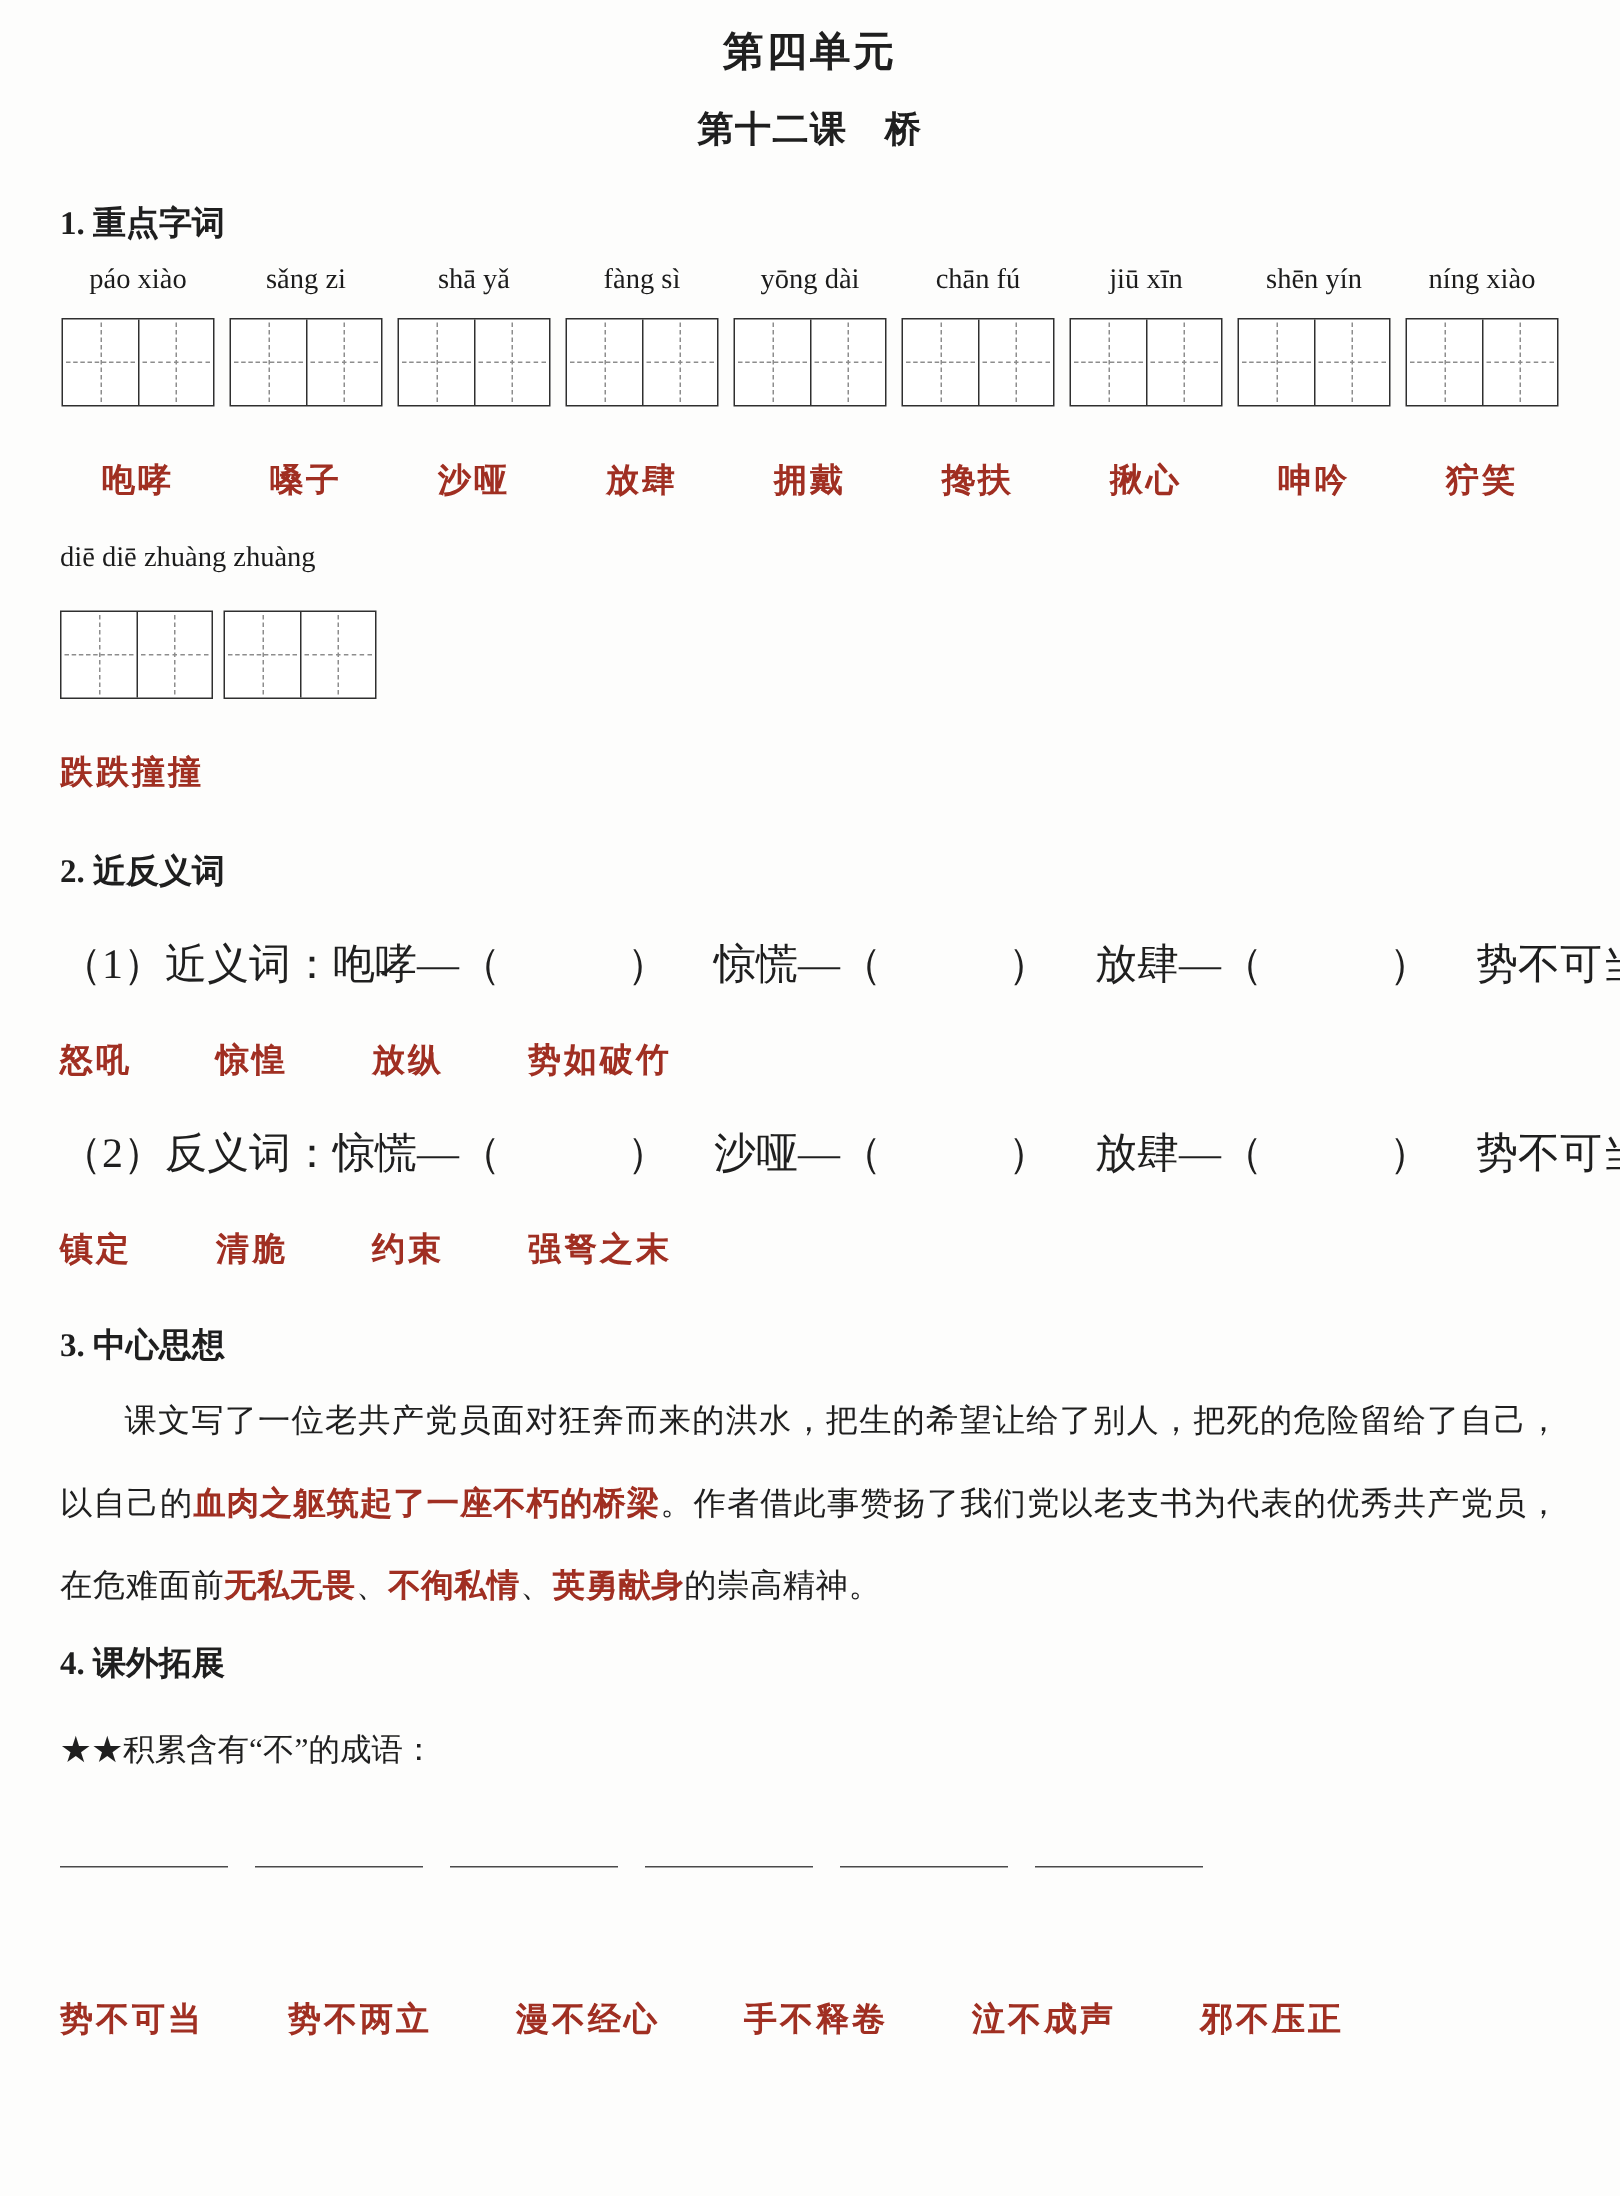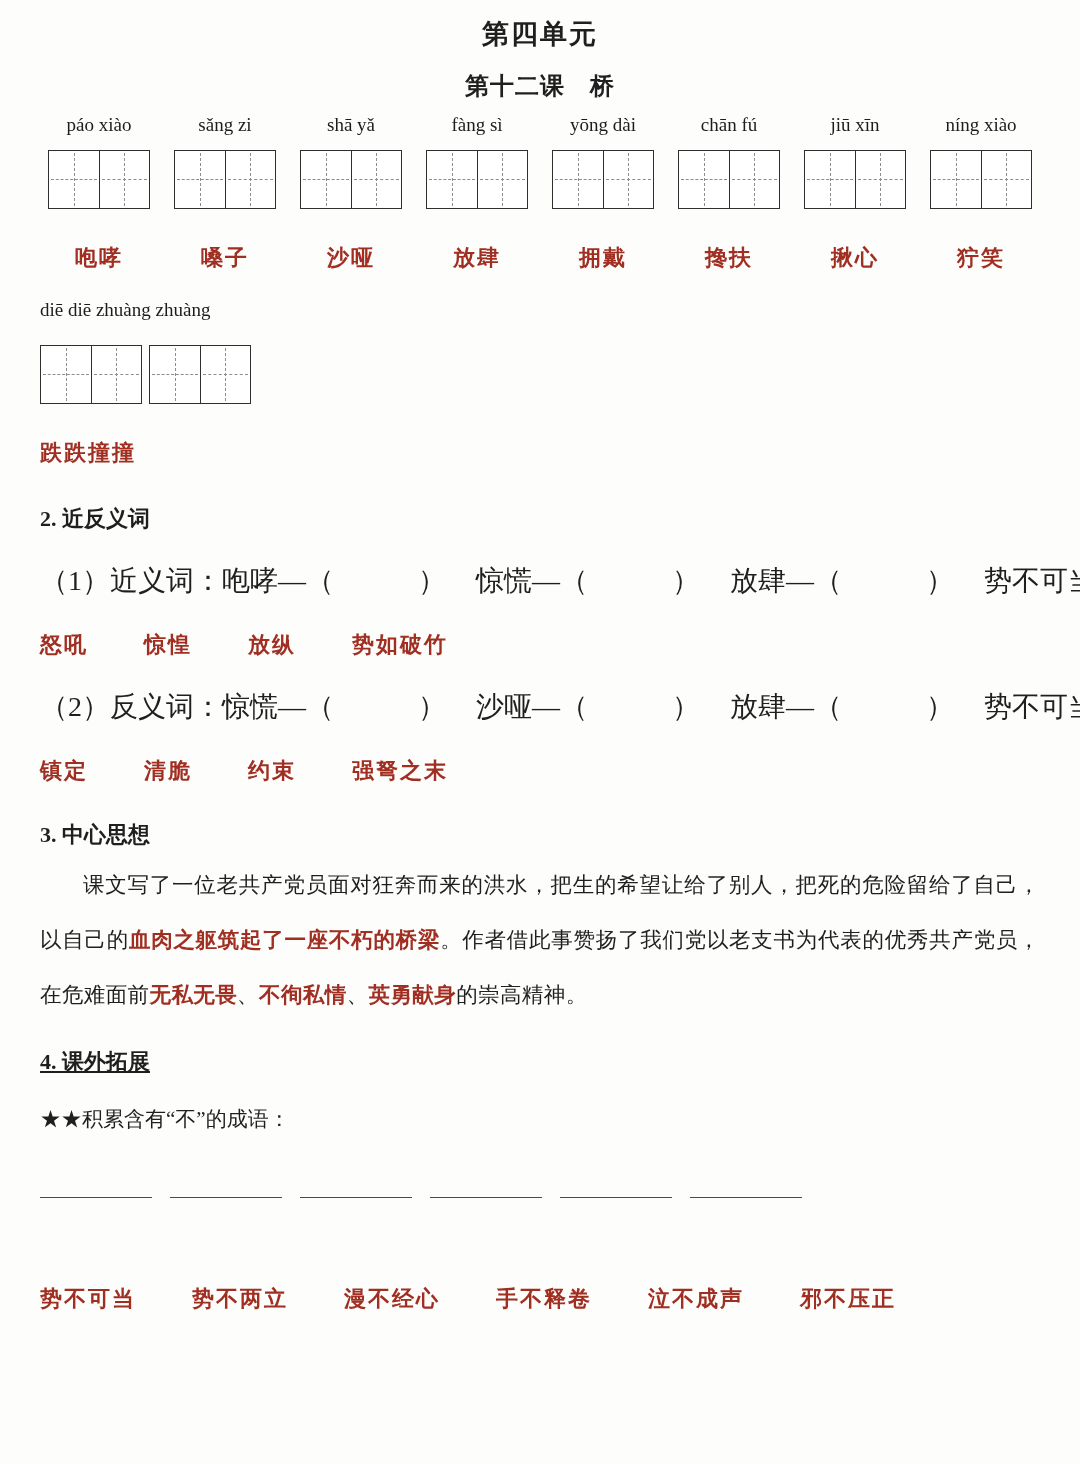--- a/index.html
+++ b/index.html
@@ -143,20 +143,21 @@
   .bottom-answers { margin-top: 86px; }
 </style>
 </head>
 <body>
 
 <div class="page">
 
   <div class="unit-title">第四单元</div>
   <div class="lesson-title">第十二课　桥</div>
 
+  <div class="sec-heading">1. 重点字词</div>
 
   <div class="word-row">
     <div class="word-col">
       <div class="pinyin">páo xiào</div>
       <div class="grid-group">
           <div class="cell"></div>
           <div class="cell"></div>
         </div>
       <div class="answer">咆哮</div>
     </div>
@@ -200,20 +201,28 @@
         </div>
       <div class="answer">搀扶</div>
     </div>
     <div class="word-col">
       <div class="pinyin">jiū xīn</div>
       <div class="grid-group">
           <div class="cell"></div>
           <div class="cell"></div>
         </div>
       <div class="answer">揪心</div>
+    </div>
+    <div class="word-col">
+      <div class="pinyin">shēn yín</div>
+      <div class="grid-group">
+          <div class="cell"></div>
+          <div class="cell"></div>
+        </div>
+      <div class="answer">呻吟</div>
     </div>
     <div class="word-col">
       <div class="pinyin">níng xiào</div>
       <div class="grid-group">
           <div class="cell"></div>
           <div class="cell"></div>
         </div>
       <div class="answer">狞笑</div>
     </div>
   </div>
@@ -257,21 +266,21 @@
   <div class="red-answer-row">
     <span>镇定</span>
     <span>清脆</span>
     <span>约束</span>
     <span>强弩之末</span>
   </div>
 
   <div class="sec-heading" style="margin-top:34px;">3. 中心思想</div>
   <p class="para"><span>课文写了一位老共产党员面对狂奔而来的洪水，把生的希望让给了别人，把死的危险留给了自己，以自己的</span><span class="red">血肉之躯筑起了一座不朽的桥梁</span><span>。作者借此事赞扬了我们党以老支书为代表的优秀共产党员，在危难面前</span><span class="red">无私无畏</span><span>、</span><span class="red">不徇私情</span><span>、</span><span class="red">英勇献身</span><span>的崇高精神。</span></p>
 
-  <div class="sec-heading" style="margin-top:24px;text-decoration:underline;">4. 课外拓展</div>
+  <div class="sec-heading" style="margin-top:9px;">4. 课外拓展</div>
   <div class="star-line">★★积累含有“不”的成语：</div>
 
   <div class="blank-row">
     <div class="blank"></div>
     <div class="blank"></div>
     <div class="blank"></div>
     <div class="blank"></div>
     <div class="blank"></div>
     <div class="blank"></div>
   </div>

